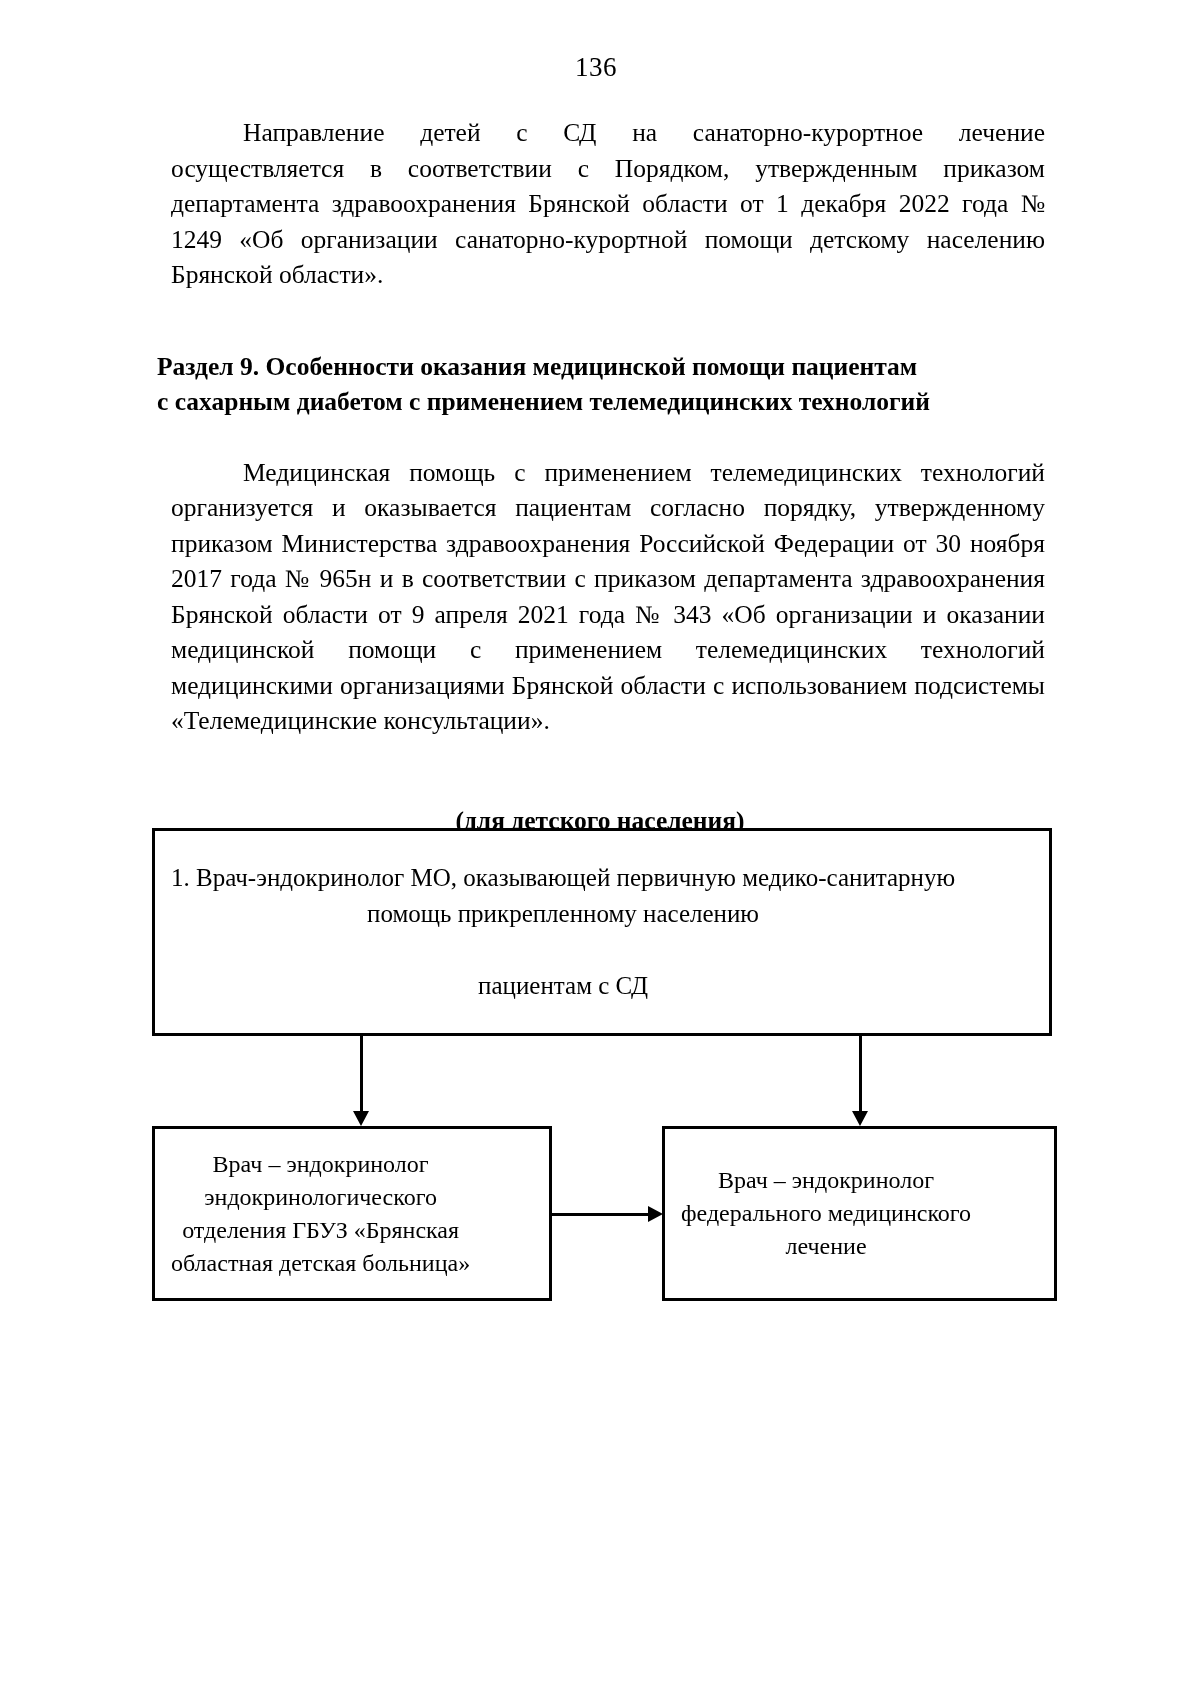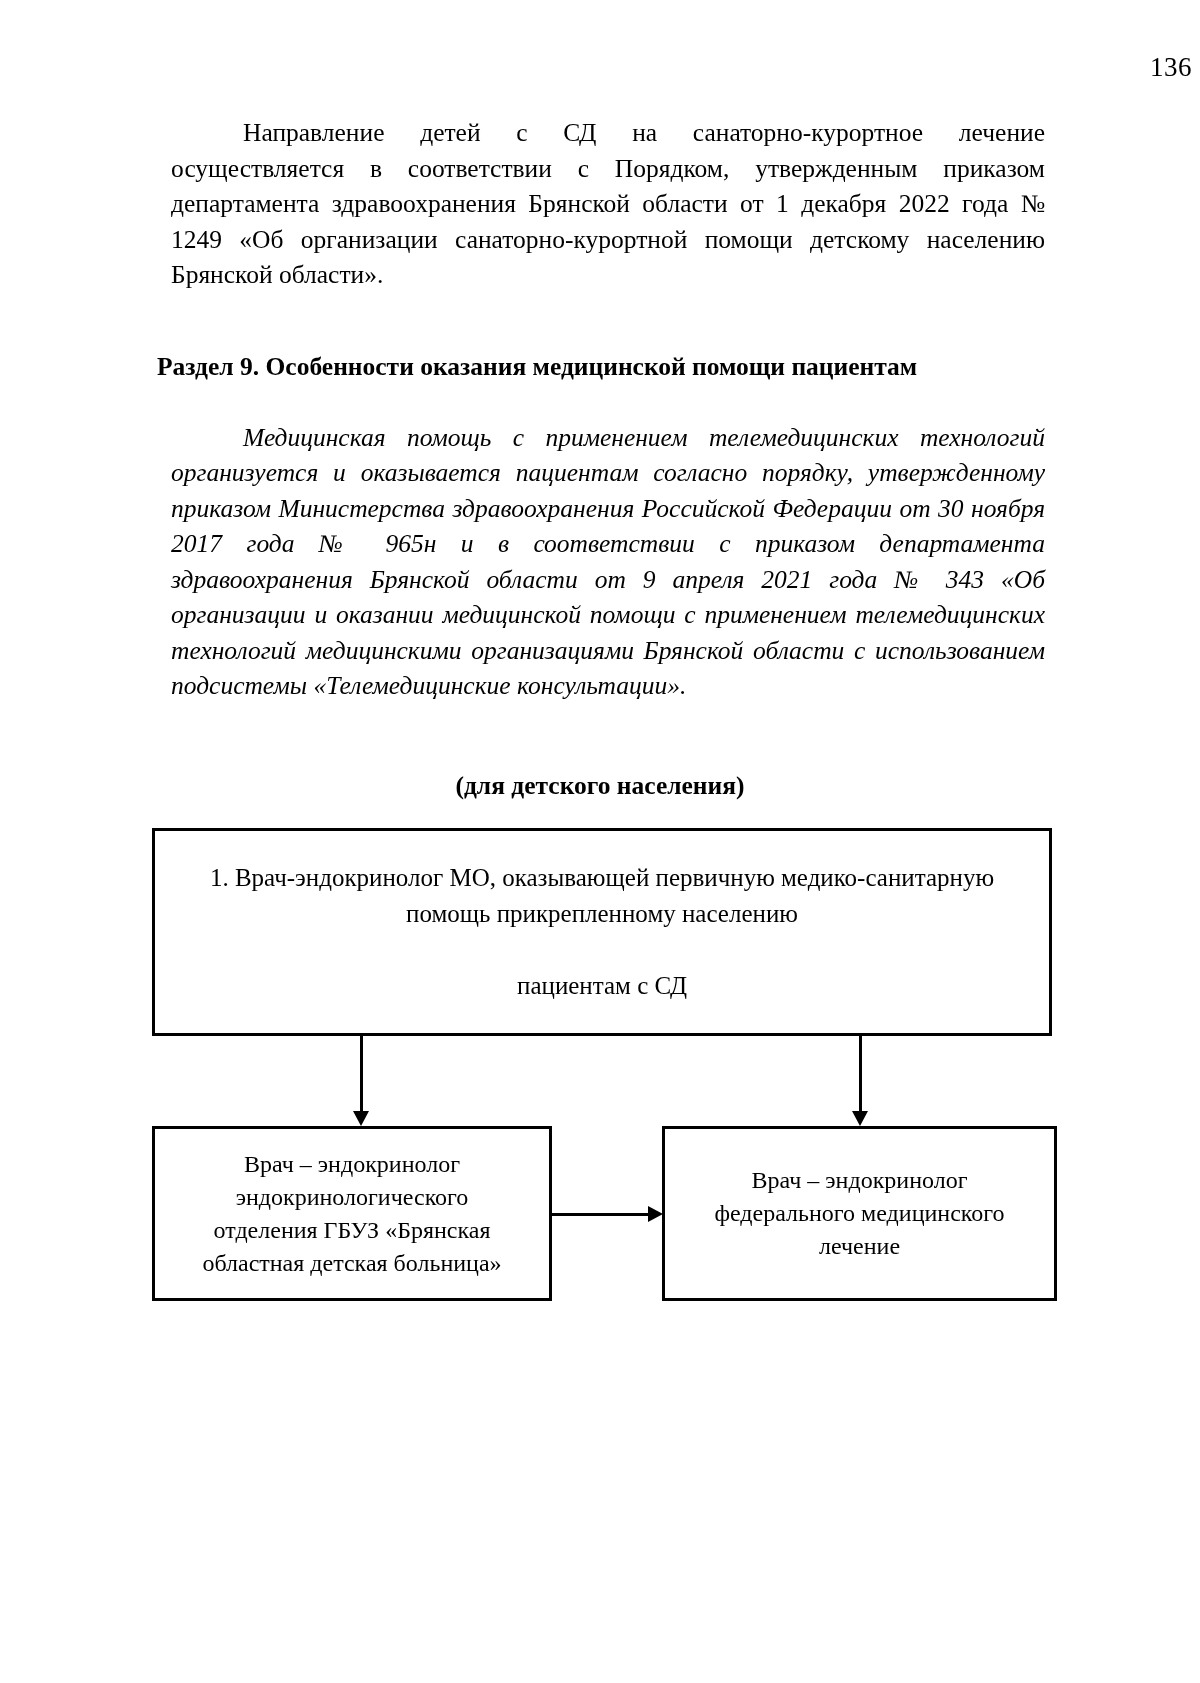--- a/index.html
+++ b/index.html
@@ -19,21 +19,21 @@
     position: relative;
     width: 1200px;
     height: 1683px;
     box-sizing: border-box;
   }
   .page-number {
     position: absolute;
     top: 52px;
     left: 0;
     width: 1192px;
-    text-align: right;
+    text-align: center;
     font-size: 27px;
     letter-spacing: 0.5px;
   }
   .content {
     position: absolute;
     left: 155px;
     top: 115px;
     width: 890px;
   }
   p.body-par {
@@ -41,21 +41,20 @@
     font-size: 25.5px;
     line-height: 35.5px;
     text-align: justify;
     text-indent: 72px;
     -webkit-hyphens: none;
     hyphens: none;
     word-spacing: 0px;
   }
   p.body-par.last-justify {
     text-align: justify;
-    font-style: italic;
   }
   .section-heading {
     margin: 56px 0 0 0;
     font-size: 25.5px;
     line-height: 35px;
     font-weight: bold;
     text-align: left;
     padding: 0 2px;
   }
   .section-heading .ln2 {
@@ -83,21 +82,21 @@
     width: 908px;
     height: 480px;
   }
   .box {
     position: absolute;
     border: 3px solid #000;
     box-sizing: border-box;
     background: #fff;
     display: flex;
     align-items: center;
-    justify-content: center;
+    justify-content: flex-start;
     text-align: center;
   }
   .box .inner {
     font-size: 25px;
     line-height: 36px;
     padding: 0 16px;
   }
   #box-top {
     left: 0px;
     top: 0px;
@@ -158,20 +157,21 @@
 <div class="page">
 
   <div class="page-number">136</div>
 
   <div class="content">
 
     <p class="body-par">Направление детей с СД на санаторно-курортное лечение осуществляется в соответствии с Порядком, утвержденным приказом департамента здравоохранения Брянской области от 1 декабря 2022 года № 1249 «Об организации санаторно-курортной помощи детскому населению Брянской области».</p>
 
     <div class="section-heading">
       <span>Раздел 9. Особенности оказания медицинской помощи пациентам</span>
+      <span class="ln2">с сахарным диабетом с применением телемедицинских технологий</span>
     </div>
 
     <div class="par-gap"></div>
 
     <p class="body-par last-justify">Медицинская помощь с применением телемедицинских технологий организуется и оказывается пациентам согласно порядку, утвержденному приказом Министерства здравоохранения Российской Федерации от 30 ноября 2017 года № 965н и в соответствии с приказом департамента здравоохранения Брянской области от 9 апреля 2021 года № 343 «Об организации и оказании медицинской помощи с применением телемедицинских технологий медицинскими организациями Брянской области с использованием подсистемы «Телемедицинские консультации».</p>
 
     <div class="scheme-title">
       <span class="ln2">(для детского населения)</span>
     </div>
 

